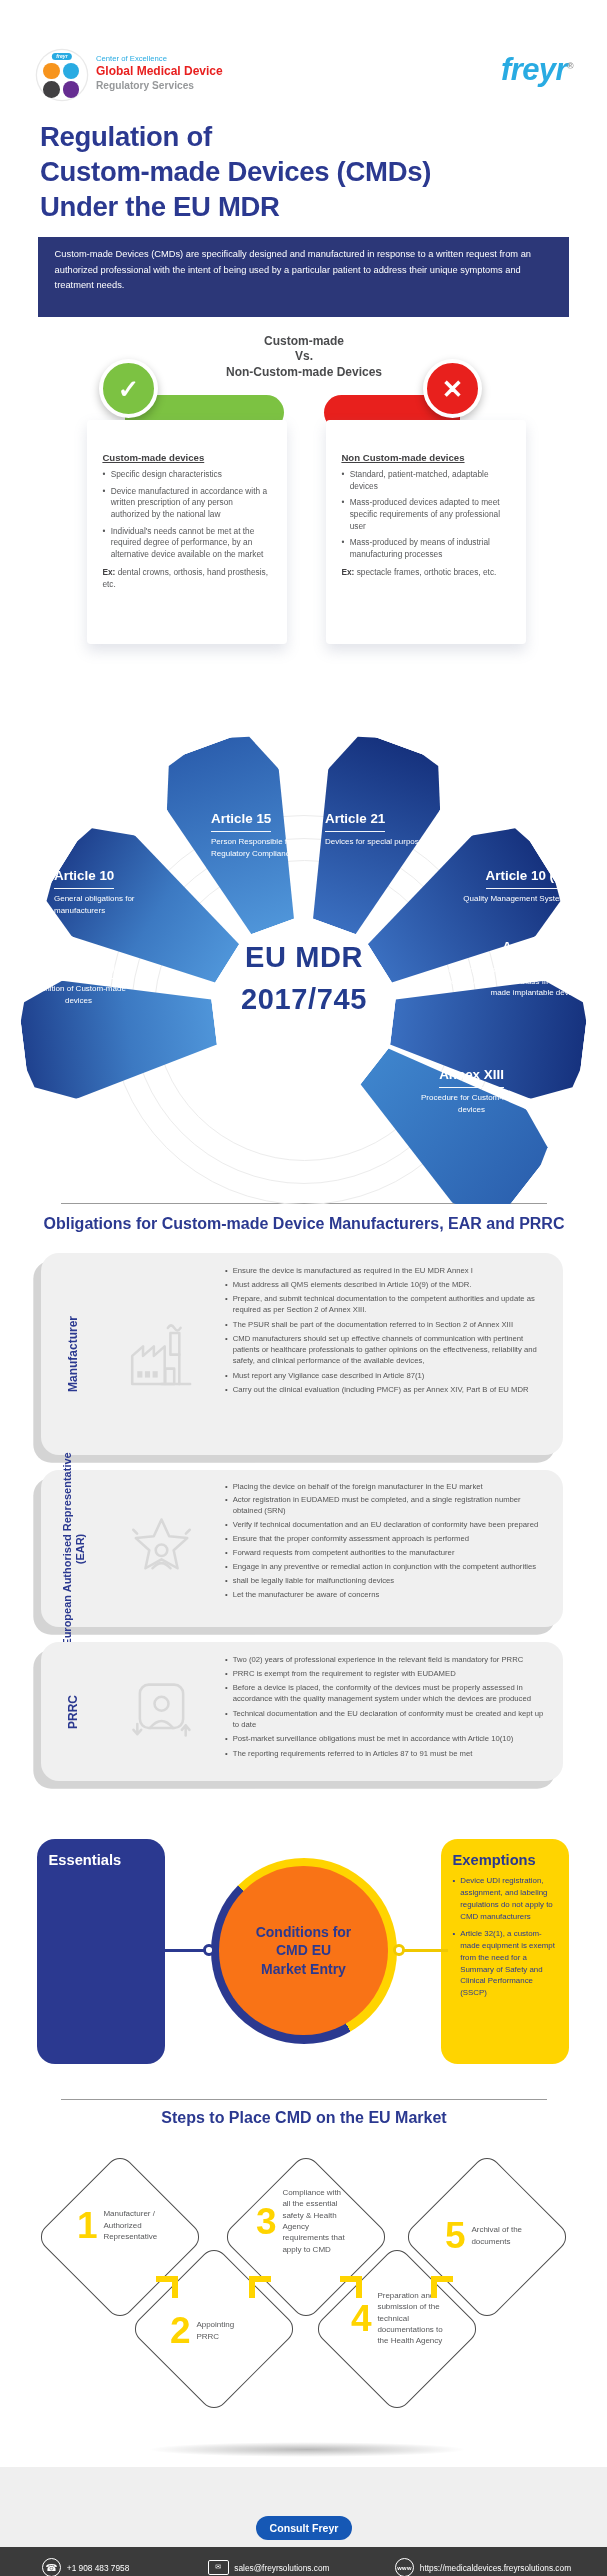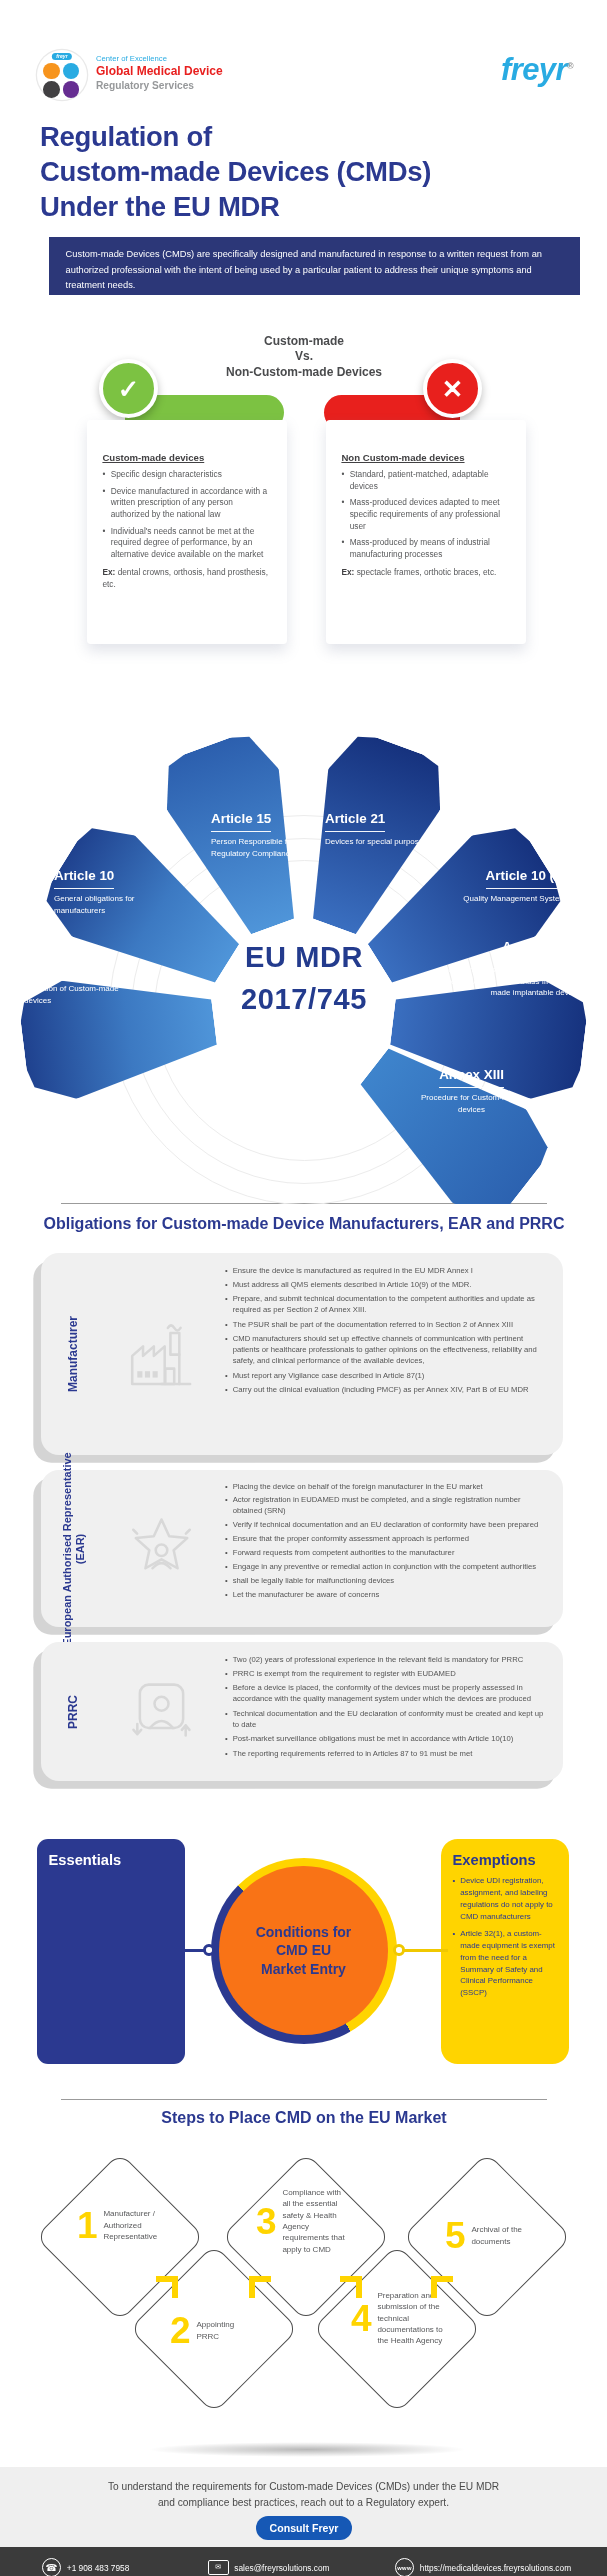--- a/index.html
+++ b/index.html
@@ -12,21 +12,21 @@
   .badge .mini { position:absolute; left:50%; top:2.6px; transform:translateX(-50%); background:#29abe2; color:#fff; font-size:5.1px; font-style:italic; font-weight:bold; border-radius:5.1px; padding:0.6px 4.5px; }
   .mc { position:absolute; width:16.6px; height:16.6px; border-radius:50%; }
   .brandword { right:35px; top:40px; font-size:31px; font-weight:bold; font-style:italic; color:#29abe2; letter-spacing:-0.6px; }
   .brandword sup { font-size:9px; color:#9a9a9a; font-style:normal; }
   .coe { left:96px; top:42px; color:#29abe2; font-size:7.7px; }
   .gmd { left:96px; top:52px; color:#e8201f; font-size:12px; font-weight:bold; }
   .rs  { left:96px; top:68px; color:#96989a; font-size:10.2px; font-weight:bold; }
 
   
   .title { left:40px; top:107px; width:525px; color:#2b3990; font-size:27.5px; font-weight:bold; line-height:35px; letter-spacing:-0.3px; }
-  .intro { left:49px; top:225px; width:531px; height:58px; background:#2c3778; color:#fff; font-size:9.3px; line-height:1.68; padding:10.2px 16.6px; }
+  .intro { left:38px; top:225px; width:531px; height:80px; background:#2c3778; color:#fff; font-size:9.3px; line-height:1.68; padding:10.2px 16.6px; }
 
   
   .cmp-head { left:0; top:322px; width:608px; text-align:center; color:#4a4b4d; font-size:12px; font-weight:bold; line-height:15.4px; }
   .ribbon { height:35px; top:383px; }
   .ribbon.g { left:125px; width:159px; background:#7cc242; border-radius:0 22px 22px 0; }
   .ribbon.r { left:324px; width:136px; background:#e8201d; border-radius:22px 0 0 22px; }
   .mark-circle { width:59px; height:59px; border-radius:50%; border:4.5px solid #fff; top:347px; box-shadow:0 3.8px 9px rgba(0,0,0,.25); display:flex; align-items:center; justify-content:center; color:#fff; font-size:25.6px; font-weight:bold; }
   .mark-circle.g { left:99px; background:#7cc242; }
   .mark-circle.r { left:423px; background:#e8201d; }
   .cmp-card { top:408px; width:200px; height:224px; background:#fff; border-radius:3.8px; box-shadow:0 6.4px 14px rgba(110,120,150,.20); padding:32px 15.4px 11.5px 15.4px; }
@@ -59,21 +59,21 @@
   .divider { height:1.3px; background:#9b9b9b; width:486px; left:61px; }
   .sec-head { left:0; width:608px; text-align:center; color:#2b3990; font-size:16px; font-weight:bold; }
   .ocard { left:41px; width:522px; background:#f0f0f0; border-radius:18px; box-shadow:-7.7px 7.7px 0 #d4d4d4; }
   .vlabel { position:absolute; left:33px; top:50%; transform:translate(-50%,-50%) rotate(-90deg); width:205px; text-align:center; color:#2b3990; font-weight:bold; font-size:12px; line-height:1.15; }
   .oicon { position:absolute; left:82px; top:50%; transform:translateY(-50%); }
   .obul { position:absolute; left:184px; right:18px; top:11.5px; margin:0; padding:0; list-style:none; font-size:7.7px; color:#555; line-height:1.45; }
   .obul li { position:relative; padding-left:7.7px; margin-bottom:3.2px; }
   .obul li::before { content:"•"; position:absolute; left:0; }
 
   
-  .ncard { left:37px; top:1827px; width:148px; height:225px; background:#2b3990; border-radius:11px; color:#fff; padding:12.8px 11.5px; }
+  .ncard { left:37px; top:1827px; width:128px; height:225px; background:#2b3990; border-radius:18px; color:#fff; padding:12.8px 11.5px; }
   .ycard { left:441px; top:1827px; width:128px; height:225px; background:#ffd400; border-radius:16.6px; color:#2b3990; padding:12.8px 11.5px; }
   .ccard-title { font-size:14.7px; font-weight:bold; margin-bottom:7.7px; }
   .clist { margin:0; padding:0; list-style:none; font-size:7.9px; line-height:1.5; }
   .clist li { position:relative; padding-left:7.7px; margin-bottom:5.1px; }
   .clist li::before { content:"•"; position:absolute; left:0; }
   .cond-ring { left:211px; top:1846px; width:186px; height:186px; border-radius:50%;
                background:conic-gradient(from -45deg,#ffd400 0deg 195deg,#2b3990 195deg 360deg); z-index:2; }
   .cond-inner { left:219px; top:1854px; width:169px; height:169px; border-radius:50%; background:#f97316; z-index:3;
                 display:flex; flex-direction:column; align-items:center; justify-content:center; color:#2b3990; font-size:14px; font-weight:bold; line-height:1.3; }
   .cline { height:3.2px; top:1937px; z-index:1; }
@@ -163,21 +163,21 @@
     <div class="abs wcore"></div>
 
     <div class="abs petal" style="transform:rotate(-97deg);"></div>
     <div class="abs petal" style="transform:rotate(-58deg);"></div>
     <div class="abs petal" style="transform:rotate(-20deg);background:linear-gradient(to bottom,#2c5fae,#4f95d9);"></div>
     <div class="abs petal" style="transform:rotate(20deg);background:linear-gradient(to bottom,#16327e,#3a6fc0);"></div>
     <div class="abs petal" style="transform:rotate(58deg);background:linear-gradient(to bottom,#16327e,#3a6fc0);"></div>
     <div class="abs petal" style="transform:rotate(97deg);background:linear-gradient(to bottom,#16327e,#3a6fc0);"></div>
     <div class="abs petal" style="transform:rotate(128deg);background:linear-gradient(to bottom,#2c62b0,#3e84cc);"></div>
 
-    <div class="abs wtxt" style="left:24px;top:242px;width:109px;">
+    <div class="abs wtxt" style="left:24px;top:242px;width:109px;text-align:center;">
       <div class="wt">Article 2 (3)</div>
       <div class="wd">Definition of Custom-made devices</div>
     </div>
     <div class="abs wtxt" style="left:54px;top:152px;width:115px;">
       <div class="wt">Article 10</div>
       <div class="wd">General obligations for manufacturers</div>
     </div>
     <div class="abs wtxt" style="left:211px;top:95px;width:115px;">
       <div class="wt">Article 15</div>
       <div class="wd">Person Responsible for Regulatory Compliance</div>
@@ -332,21 +332,20 @@
     <span class="dlabel" style="max-width:51px;">Appointing PRRC</span>
   </div>
   <div class="abs dcontent" style="left:351px;top:2278px;width:102px;">
     <span class="dnum">4</span>
     <span class="dlabel" style="max-width:67px;">Preparation and submission of the technical documentations to the Health Agency</span>
   </div>
 
   <div class="abs stepshadow"></div>
 
   <div class="abs ctaband"></div>
-  <div class="abs ctatext">To understand the requirements for Custom-made Devices (CMDs) under the EU MDR and compliance best practices, reach out to a Regulatory expert.</div>
   <button class="abs ctabtn">Consult Freyr</button>
 
   <div class="abs botbar">
     <div class="contact" style="left:42px;">
       <span class="cicon">☎</span>
       <span>+1 908 483 7958</span>
     </div>
     <div class="contact" style="left:208px;text-align:center;">
       <span class="cicon sq">✉</span>
       <span>sales@freyrsolutions.com</span>

